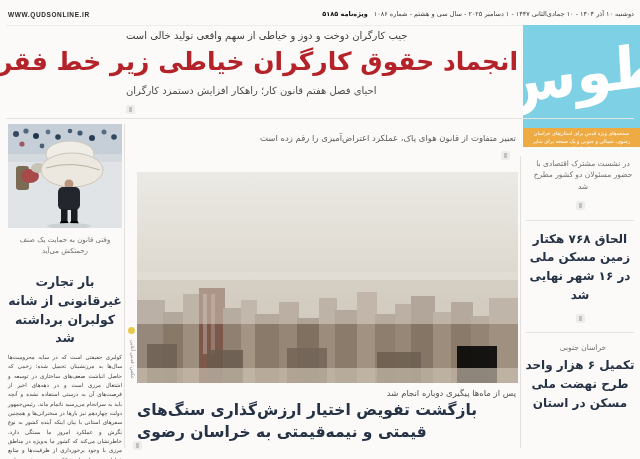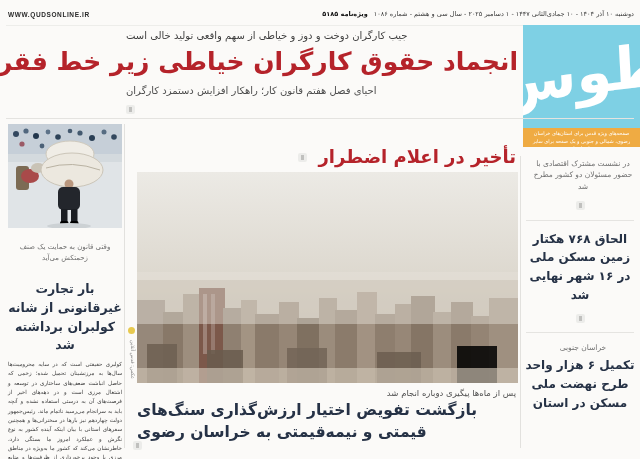--- a/index.html
+++ b/index.html
@@ -58,21 +58,21 @@
   .lead .badge { margin-top:6px; }
 
   .mast-rule { position:absolute; left:6px; right:6px; top:118px; height:1px; background:#e4e3e0; }
   .vrule { position:absolute; width:1px; background:#e2e1de; }
   .vrule.v1 { left:124px; top:124px; height:324px; }
   .vrule.v2 { left:520px; top:156px; height:292px; }
 
   
   .left-col { position:absolute; left:8px; top:124px; width:114px; direction:rtl; text-align:center; }
   .left-col .photo { width:114px; height:104px; display:block; }
-  .left-col .kicker { font-size:7px; color:#6e6e6e; line-height:1.5; margin-top:14px; }
+  .left-col .kicker { font-size:7px; color:#6e6e6e; line-height:1.5; margin-top:7px; }
   .left-col h2 { font-size:12.5px; color:#263246; line-height:1.5; margin-top:17px; font-weight:bold; }
   .left-col .body {
     margin-top:5px; font-size:5.5px; line-height:1.7; color:#3c3c3c;
     text-align:justify; text-align-last:right;
   }
 
   
   .c-kicker { position:absolute; left:137px; top:133px; width:379px; direction:rtl; text-align:right; font-size:8.5px; color:#5c5c5c; }
   .c-headline { position:absolute; left:137px; top:146px; width:379px; direction:rtl; text-align:right; }
   .c-headline .txt { font-size:18px; font-weight:bold; color:#b5232a; }
@@ -158,22 +158,22 @@
       <rect x="52" y="97" width="8.5" height="5" rx="2" fill="#000"></rect>
       <rect x="62" y="97" width="8.5" height="5" rx="2" fill="#000"></rect>
       <ellipse cx="61" cy="102" rx="22" ry="3" fill="#ccd1d4"></ellipse>
     </svg>
     <div class="kicker">وقتی قانون به حمایت یک صنف زحمتکش می‌آید</div>
     <h2>بار تجارت غیرقانونی از شانه کولبران برداشته شد</h2>
     <div class="body">کولبری حقیقتی است که در سایه محرومیت‌ها سال‌ها به مرزنشینان تحمیل شده؛ زخمی که حاصل انباشت ضعف‌های ساختاری در توسعه و اشتغال مرزی است و در دهه‌های اخیر از فرصت‌های آن به درستی استفاده نشده و آنچه باید به سرانجام می‌رسید ناتمام ماند. رئیس‌جمهور دولت چهاردهم نیز بارها در سخنرانی‌ها و همچنین سفرهای استانی با بیان اینکه آینده کشور به نوع نگرش و عملکرد امروز ما بستگی دارد، خاطرنشان می‌کند که کشور ما به‌ویژه در مناطق مرزی با وجود برخورداری از ظرفیت‌ها و منابع فراوان، همچنان با مشکلاتی همچون فقر مواجه است و از سوی دیگر با سوء مدیریت و بی‌توجهی، مقوله‌هایی همچون کولبری و سوخت‌بری را به جای فرصت به تهدید برای کشور تبدیل کردیم؛ این در حالی است که اگر از ظرفیت مرزها به درستی استفاده کنیم بخش قابل توجهی از اثرات تحریم‌ها خنثی خواهد شد. از این رو به منظور بهره‌برداری از این ظرفیت، ساماندهی معیشت مرزنشینان در دستور کار قرار گرفت.</div>
 
   </div>
 
+  <div class="c-kicker">تعبیر متفاوت از قانون هوای پاک، عملکرد اعتراض‌آمیزی را رقم زده است</div>
   <div class="c-headline">
-    <span class="txt">تأخیر در اعلام اضطرار</span>
     <span class="badge"></span>
   </div>
 
   <svg class="c-photo" viewBox="0 0 381 211" xmlns="http://www.w3.org/2000/svg">
     <defs>
       <linearGradient id="sky" x1="0" y1="0" x2="0" y2="1">
         <stop offset="0" stop-color="#eceae5"></stop>
         <stop offset="0.55" stop-color="#dbd6cc"></stop>
         <stop offset="1" stop-color="#bdb4a5"></stop>
       </linearGradient>

